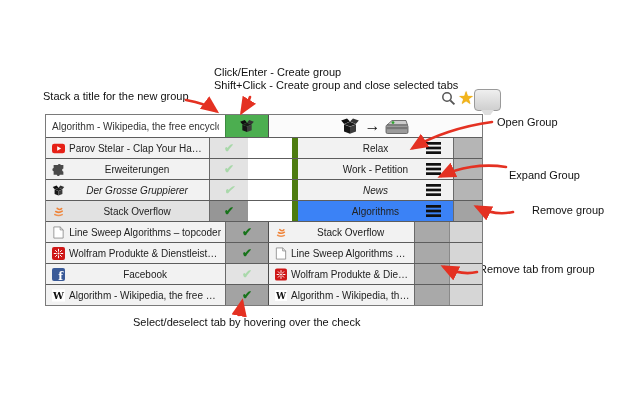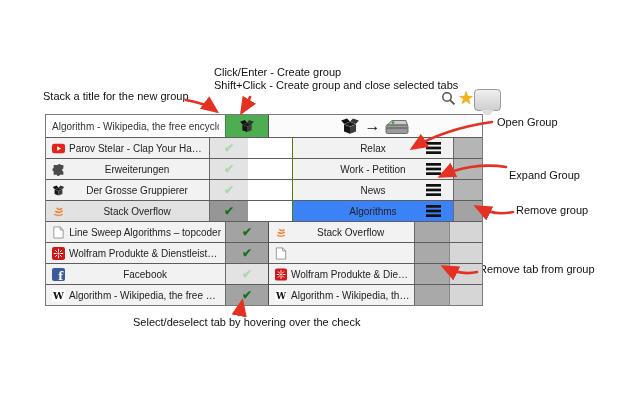--- a/index.html
+++ b/index.html
@@ -29,21 +29,21 @@
                  font-family:"Liberation Sans", sans-serif;font-size:10px;color:#333;padding:0 6px;}
   .c-create{width:43px;background:#4cae50;border-left:1px solid #3c8b40;justify-content:center;cursor:pointer;}
   .c-rheader{width:215px;background:#fbfbfb;border-left:1px solid #4d4d4d;justify-content:center;gap:4px;}
   .c-text{width:180px;background:#f2f2f2;position:relative;padding-left:6px;gap:4px;}
   .c-check{width:43px;background:#e3e3e3;border-left:1px solid #6a6a6a;justify-content:center;
            font-size:12px;font-weight:bold;cursor:pointer;}
   .c-check.sel{background:#a3a3a3;color:#17731a;}
   .c-check.unsel{color:#a9d8aa;}
   .hl .c-text{background:#e2e2e2;}
   .hl .c-check{background:#969696;}
-  .c-group{width:182px;background:#f2f2f2;border-left:1px solid #4d7c0f;position:relative;margin-left:44px;}
+  .c-group{width:182px;background:#f2f2f2;border-left:6px solid #4d7c0f;position:relative;margin-left:44px;}
   .c-gtrash{width:33px;background:#b5b5b5;border-left:1px solid #6a6a6a;justify-content:center;cursor:pointer;}
   .ghl .c-group{background:#3b82f6;}
   .ghl .c-gtrash{background:#a3a3a3;}
   .c-gtab{width:147px;background:#f2f2f2;border-left:1px solid #4d4d4d;position:relative;padding-left:6px;gap:4px;}
   .c-ttrash{width:35px;background:#a9a9a9;border-left:1px solid #6a6a6a;justify-content:center;cursor:pointer;}
   .c-empty{width:33px;background:#d6d6d6;border-left:1px solid #8a8a8a;}
   .rowtitle{flex:1;text-align:center;font-size:10px;color:#222;white-space:nowrap;overflow:hidden;
             text-overflow:ellipsis;padding-right:4px;}
   .gname{flex:1;text-align:center;font-size:10px;color:#222;white-space:nowrap;}
   .burger{position:absolute;right:12px;top:50%;transform:translateY(-50%);width:15px;height:12px;cursor:pointer;}
@@ -77,21 +77,21 @@
   <div class="ext-btn">
     <span class="ico ico-15"></span>
   </div>
   <div class="ext-notch"></div>
 
   <div class="ann" style="left:214px;top:66px;">Click/Enter - Create group</div>
   <div class="ann" style="left:214px;top:79px;">Shift+Click - Create group and close selected tabs</div>
   <div class="ann" style="left:43px;top:90px;">Stack a title for the new group</div>
   <div class="ann" style="left:497px;top:116px;">Open Group</div>
   <div class="ann" style="left:509px;top:160px;margin-top:9px;">Expand Group</div>
-  <div class="ann" style="left:516px;top:204px;">Remove group</div>
+  <div class="ann" style="left:532px;top:204px;">Remove group</div>
   <div class="ann" style="left:479px;top:263px;">Remove tab from group</div>
   <div class="ann" style="left:133px;top:316px;">Select/deselect tab by hovering over the check</div>
 
   <div class="panel">
     <div class="prow header">
       <div class="cell c-title">
         <input type="text" value="Algorithm - Wikipedia, the free encyclopedia" style="">
       </div>
       <div class="cell c-create">
         <span class="ico ico-15">
@@ -172,21 +172,21 @@
                   <rect y="4.65" width="15" height="2.7" fill="#101010"></rect>
                   <rect y="9.3" width="15" height="2.7" fill="#101010"></rect>
                 </svg>
               </span>
   </div>
   <div class="cell c-gtrash">
     <span class="ico ico-trash"></span>
   </div>
 </div>
         </div>
-        <div class="prow" style="flex: 1 1 0%;">
+        <div class="prow" style="flex: 1 1 0%; font-style: italic;">
     <div class="cell c-text">
       <span class="ico ico-13 fav">
               <svg viewBox="0 0 20 18">
                 <path d="M4 7.2 L10 9.6 L16 7.2 L10 4.8 Z" fill="#1c1c1c"></path>
                 <path d="M4.2 7 L1.2 3.6 L7 1.4 L10 4.6 Z" fill="#0e0e0e"></path>
                 <path d="M15.8 7 L18.8 3.6 L13 1.4 L10 4.6 Z" fill="#343434"></path>
                 <path d="M4 7.4 L10 9.8 L10 16.8 L4 14.4 Z" fill="#161616"></path>
                 <path d="M16 7.4 L10 9.8 L10 16.8 L16 14.4 Z" fill="#3c3c3c"></path>
               </svg>
             </span>
@@ -288,20 +288,21 @@
     </div>
     <div class="cell c-check sel">✔</div>
   <div style="display: flex; min-width: 0px;">
   <div class="cell c-gtab">
     <span class="ico ico-12 fav">
                 <svg viewBox="0 0 12 14">
                   <path d="M1 1 h6.8 L11 4.2 V13 H1 Z" fill="#fff" stroke="#8a8a8a" stroke-width="0.9"></path>
                   <path d="M7.8 1 v3.2 H11" fill="none" stroke="#8a8a8a" stroke-width="0.9"></path>
                 </svg>
               </span>
+    <span class="rowtitle">Line Sweep Algorithms – t...</span>
   </div>
   <div class="cell c-ttrash">
     <span class="ico ico-trash"></span>
   </div>
   <div class="cell c-empty"></div>
 </div>
         </div>
         <div class="prow" style="flex: 1 1 0%;">
     <div class="cell c-text">
       <span class="ico ico-13 fav">

